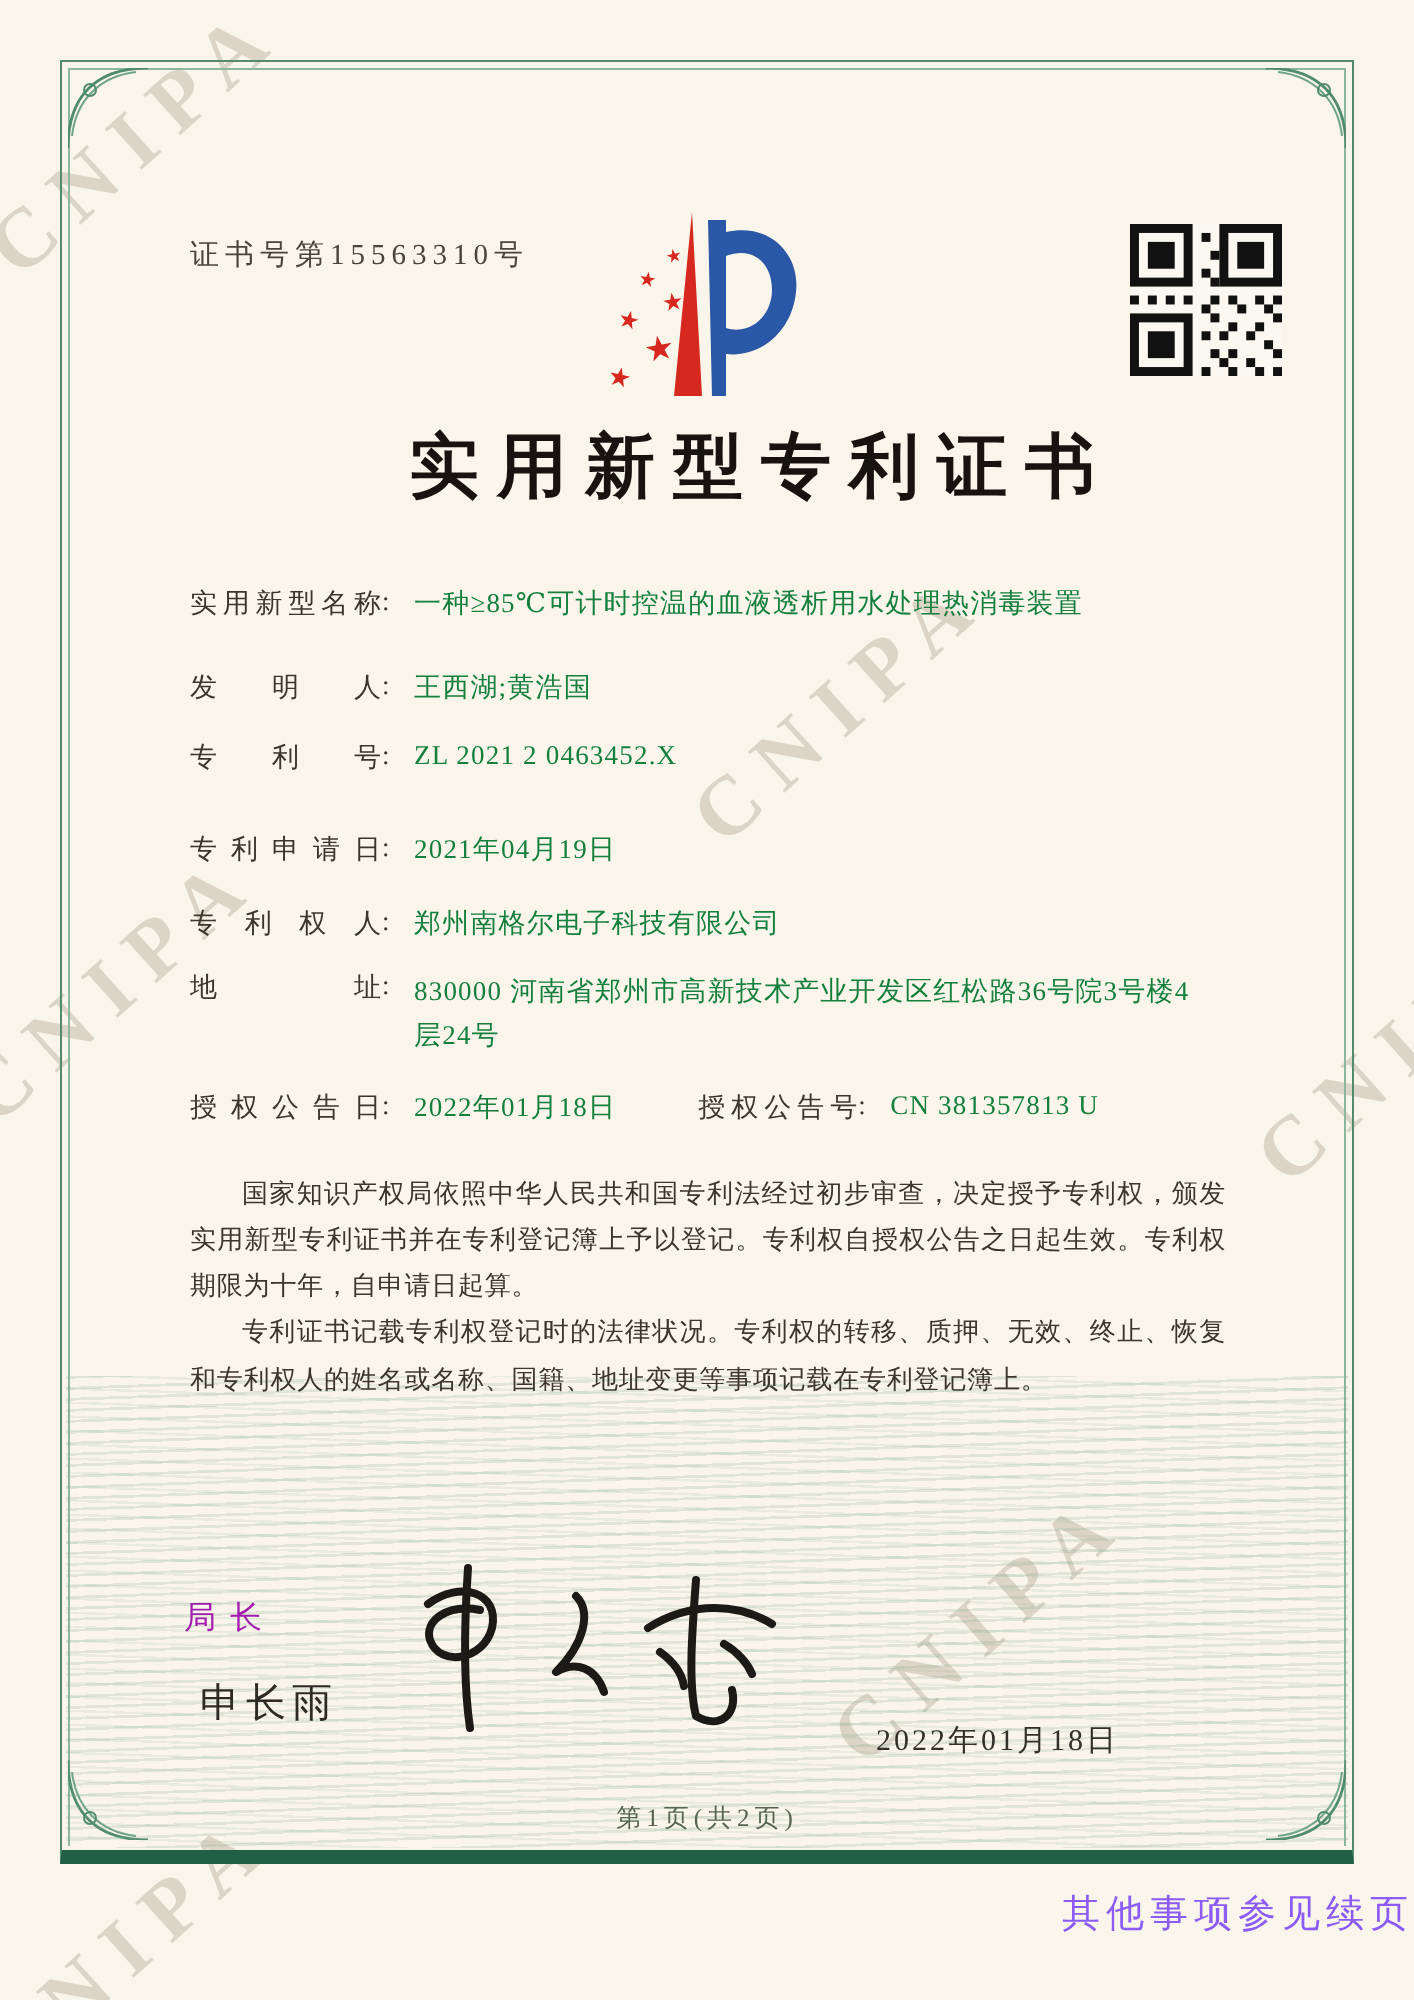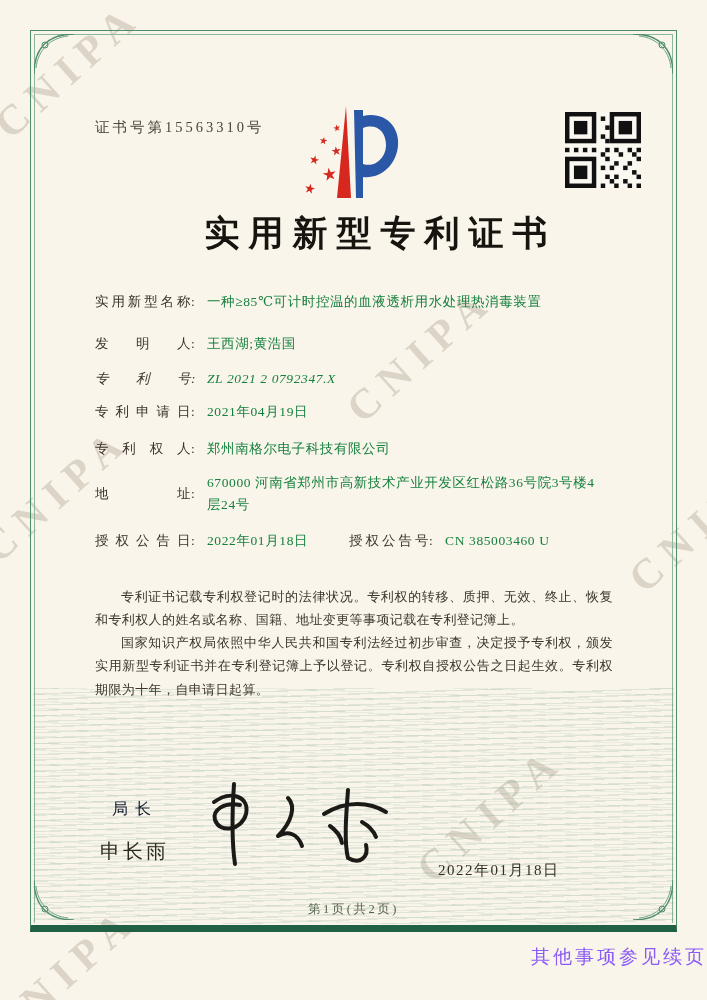--- a/index.html
+++ b/index.html
@@ -54,47 +54,47 @@
   .logo{position:absolute;left:283px;top:102px;width:130px;height:108px;}
   .logo .star{position:absolute;color:#d6281e;line-height:1;}
   .qr{position:absolute;left:565px;top:112px;width:76px;height:76px;}
   .title{
     position:absolute;top:210px;left:0;width:100%;
     text-align:center;font-size:35px;font-weight:bold;
     letter-spacing:9px;color:#17130e;margin-left:27px;
   }
   
   .fields{position:absolute;left:95px;top:293px;width:520px;font-size:13.5px;}
-  .row{display:flex;align-items:center;margin-bottom:0;}
+  .row{display:flex;align-items:flex-start;margin-bottom:0;}
   .row .label{
     width:96px;flex:0 0 96px;
     text-align:justify;text-align-last:justify;
     letter-spacing:0.5px;color:#3b352c;
   }
   .row .colon{flex:0 0 10px;color:#3b352c;}
   .row .value{margin-left:6px;letter-spacing:0.6px;color:#15803d;max-width:400px;}
   .r-name{margin-bottom:24px;}
   .r-inventor{margin-bottom:17px;}
-  .r-patno{margin-bottom:15px;font-style:italic;}
+  .r-patno{margin-bottom:28px;}
   .r-appdate{margin-bottom:19px;}
   .r-patentee{margin-bottom:14px;font-family:Liberation Serif, serif;}
   .r-address{margin-bottom:15px;}
   .r-address .value{max-width:400px;line-height:1.65;}
   .grant-row{display:flex;}
   .grant-right{margin-left:41px;display:flex;}
   .grant-right .label{width:80px;flex:0 0 80px;}
   
   .paras{
     position:absolute;left:95px;top:585px;width:518px;
     font-size:13px;line-height:1.78;text-align:justify;
     letter-spacing:0.4px;color:#3b352c;
   }
   .paras p{margin:0;text-indent:2em;}
   
-  .sig-title{position:absolute;left:112px;top:799px;font-size:16px;letter-spacing:7px;color:#0f172a;}
+  .sig-title{position:absolute;left:92px;top:799px;font-size:16px;letter-spacing:7px;color:#a21caf;}
   .sig-name{position:absolute;left:100px;top:838px;font-size:20px;letter-spacing:3px;color:#2e2a24;}
   .sig-hand{position:absolute;left:196px;top:772px;}
   .issue-date{position:absolute;left:438px;top:861px;font-size:15px;letter-spacing:1.5px;color:#33302a;}
   
   .page-num{
     position:absolute;top:901px;left:0;width:100%;text-align:center;
     font-size:12.5px;letter-spacing:2.5px;color:#55634f;
   }
   .footer-note{
     position:absolute;top:944px;left:0;width:100%;text-align:right;
@@ -225,54 +225,54 @@
       <span class="value">一种≥85℃可计时控温的血液透析用水处理热消毒装置</span>
     </div>
     <div class="row r-inventor">
       <span class="label">发明人</span>
         <span class="colon">:</span>
       <span class="value">王西湖;黄浩国</span>
     </div>
     <div class="row r-patno">
       <span class="label">专利号</span>
         <span class="colon">:</span>
-      <span class="value">ZL 2021 2 0792347.X</span>
+      <span class="value">ZL 2021 2 0463452.X</span>
     </div>
     <div class="row r-appdate">
       <span class="label">专利申请日</span>
         <span class="colon">:</span>
       <span class="value">2021年04月19日</span>
     </div>
     <div class="row r-patentee">
       <span class="label">专利权人</span>
         <span class="colon">:</span>
       <span class="value">郑州南格尔电子科技有限公司</span>
     </div>
     <div class="row r-address">
       <span class="label">地址</span>
         <span class="colon">:</span>
-      <span class="value">670000 河南省郑州市高新技术产业开发区红松路36号院3号楼4层24号</span>
+      <span class="value">830000 河南省郑州市高新技术产业开发区红松路36号院3号楼4层24号</span>
     </div>
     <div class="grant-row">
       <div class="row">
         <span class="label">授权公告日</span>
           <span class="colon">:</span>
         <span class="value">2022年01月18日</span>
       </div>
       <div class="grant-right row">
         <span class="label">授权公告号</span>
           <span class="colon">:</span>
-        <span class="value">CN 385003460 U</span>
+        <span class="value">CN 381357813 U</span>
       </div>
     </div>
   </div>
 
   <div class="paras">
+    <p>国家知识产权局依照中华人民共和国专利法经过初步审查，决定授予专利权，颁发实用新型专利证书并在专利登记簿上予以登记。专利权自授权公告之日起生效。专利权期限为十年，自申请日起算。</p>
     <p>专利证书记载专利权登记时的法律状况。专利权的转移、质押、无效、终止、恢复和专利权人的姓名或名称、国籍、地址变更等事项记载在专利登记簿上。</p>
-    <p>国家知识产权局依照中华人民共和国专利法经过初步审查，决定授予专利权，颁发实用新型专利证书并在专利登记簿上予以登记。专利权自授权公告之日起生效。专利权期限为十年，自申请日起算。</p>
   </div>
 
   <div class="sig-title">局长</div>
   <div class="sig-name">申长雨</div>
   <div class="sig-hand">
     <svg width="210" height="100" viewBox="0 0 210 100" fill="none" stroke="#1c1a17" stroke-width="4" stroke-linecap="round" stroke-linejoin="round">
       <path d="M38 12 C36 42 36 72 39 92"></path>
       <path d="M18 30 C34 18 54 24 50 42 C46 58 24 62 19 48 C16 38 28 30 44 33"></path>
       <path d="M92 26 C100 34 96 50 82 64 C92 58 102 62 106 74"></path>
       <path d="M128 42 C150 28 174 30 190 40"></path>

